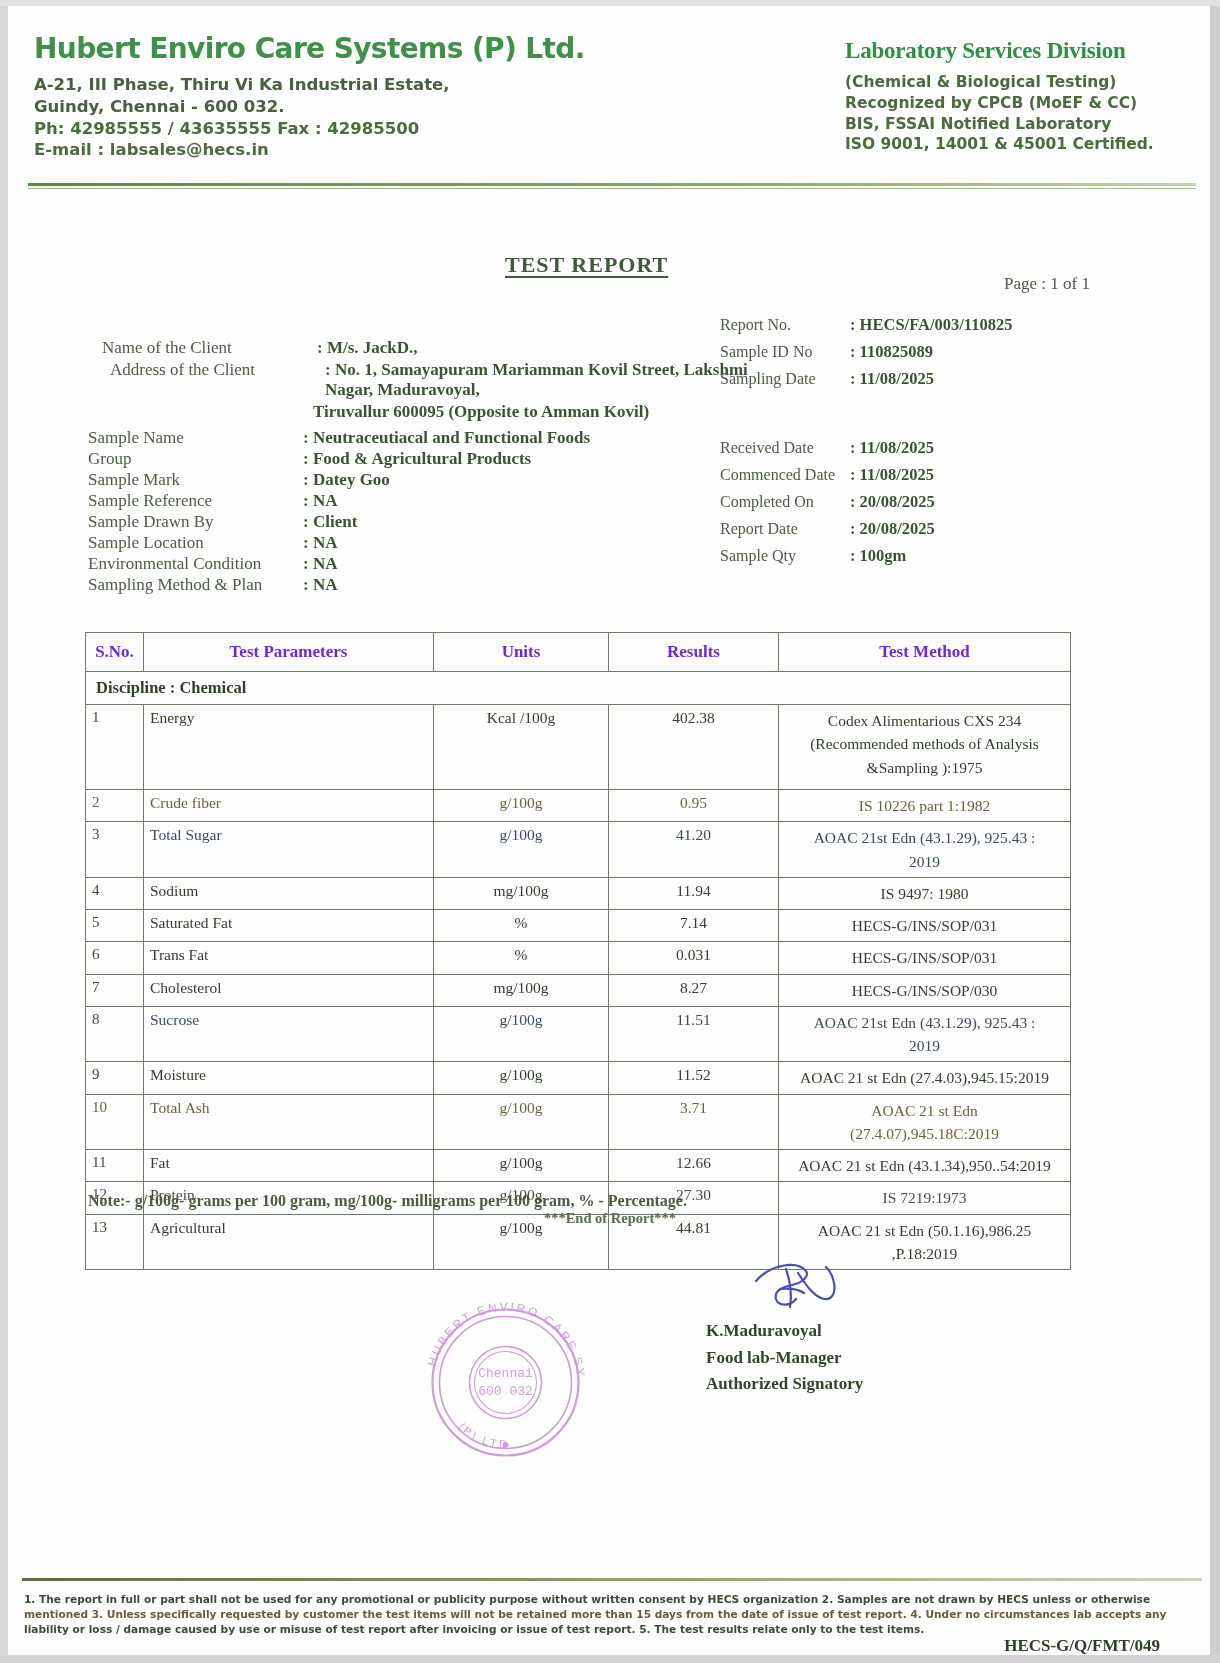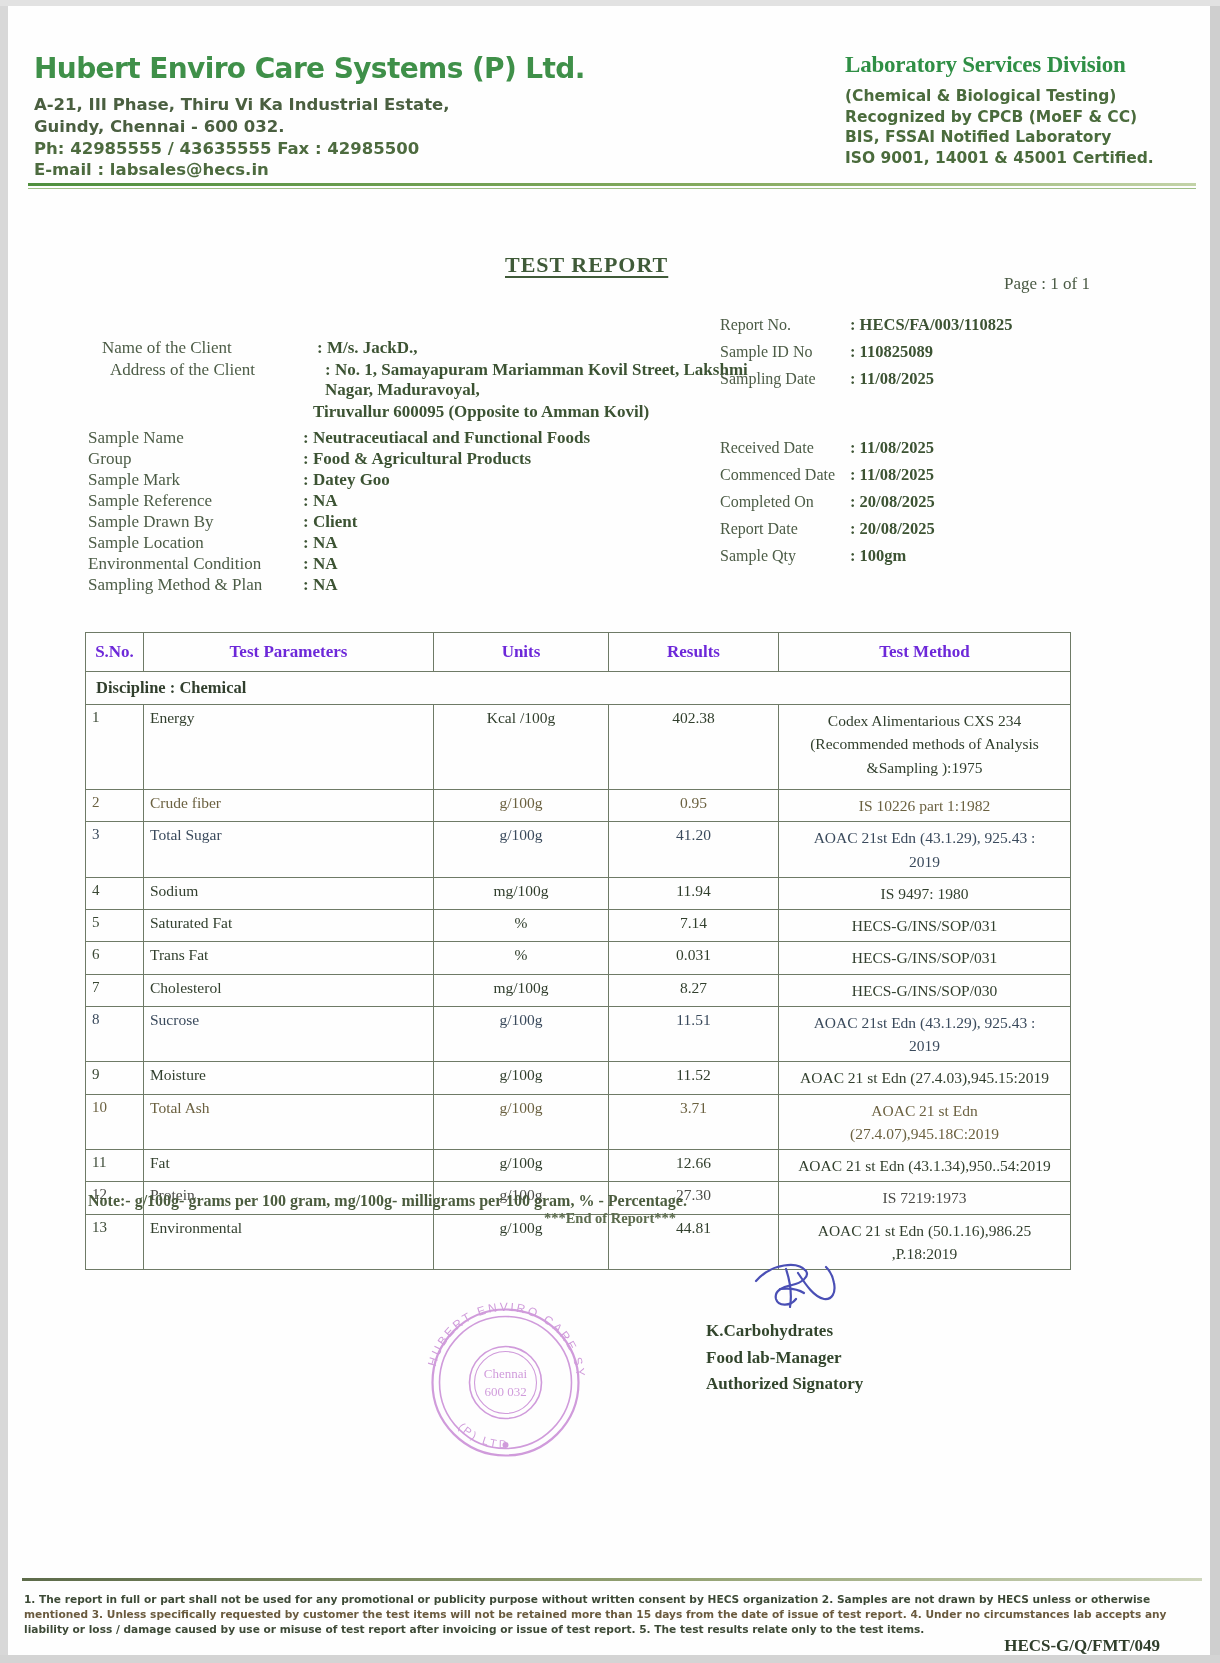--- a/index.html
+++ b/index.html
@@ -33,25 +33,25 @@
     background: #e2e2e2;
   }
   .edge-bottom {
     position: absolute; bottom: 0; left: 0; width: 100%; height: 8px;
     background: #d4d4d4;
   }
 
   
   .letterhead {
     position: absolute;
-    top: 52px; left: 0; right: 0;
+    top: 32px; left: 0; right: 0;
     padding: 0 30px 0 34px;
     display: flex;
     justify-content: space-between;
-    align-items: flex-start;
+    align-items: center;
     gap: 9px;
   }
   .lh-left { width: 620px; }
   .company-name {
     font-family: "DejaVu Sans", sans-serif;
     font-weight: bold;
     font-size: 28px;
     letter-spacing: -0.6px;
     color: #3f9049;
     margin: 0 0 9px 0;
@@ -298,21 +298,21 @@
     height: 175px;
     opacity: 0.62;
   }
   .stamp-text-inner {
     position: absolute;
     top: 70px;
     left: 0; right: 0;
     text-align: center;
     font-size: 13px;
     color: #b45fc6;
-    font-family: Liberation Serif, serif;
+    font-family: Liberation Mono, monospace;
     line-height: 1.4;
   }
 
   
   .footer-rule {
     position: absolute;
     left: 22px; right: 18px;
     top: 1578px;
     height: 3px;
     background: linear-gradient(90deg,#5d6b4a 0%, #93a172 55%, #cfd6bd 100%);
@@ -562,42 +562,42 @@
           </tr>
           <tr class="tint-grey">
             <td class="sno">12</td>
             <td class="param">Protein</td>
             <td class="units">g/100g</td>
             <td class="res">27.30</td>
             <td class="meth">IS 7219:1973</td>
           </tr>
           <tr class="row-mid">
             <td class="sno">13</td>
-            <td class="param">Environmental</td>
+            <td class="param">Agricultural</td>
             <td class="units">g/100g</td>
             <td class="res">44.81</td>
             <td class="meth">AOAC 21 st Edn (50.1.16),986.25<br>,P.18:2019</td>
           </tr>
         </tbody>
     </table>
   </div>
 
   <div class="note">Note:- g/100g- grams per 100 gram, mg/100g- milligrams per 100 gram, % - Percentage.</div>
   <div class="eor">***End of Report***</div>
 
   <div class="sign-block">
     <svg class="sign-svg" width="130" height="62" viewBox="0 0 130 62">
       <g fill="none" stroke="#4a4fb5" stroke-width="2.2" stroke-linecap="round">
         <path d="M10 26 C 26 8, 52 6, 60 16 C 64 22, 55 28, 46 30 C 36 32, 28 36, 30 44 C 32 51, 44 52, 50 44"></path>
         <path d="M40 14 C 44 26, 46 40, 44 52"></path>
         <path d="M52 18 C 60 30, 68 42, 78 44 C 86 45, 90 38, 88 28 C 87 22, 84 16, 80 12"></path>
         <path d="M34 34 C 42 33, 52 34, 58 38"></path>
       </g>
     </svg>
-    <div class="sign-name">K.Carbohydrates</div>
+    <div class="sign-name">K.Maduravoyal</div>
     <div class="sign-name">Food lab-Manager</div>
     <div class="sign-name">Authorized Signatory</div>
   </div>
 
   <div class="stamp">
     <svg width="175" height="175" viewBox="0 0 175 175">
       <defs>
         <path id="arc-outer" d="M 87.5 163 m -74 0 a 74 74 0 1 1 148 0 a 74 74 0 1 1 -148 0"></path>
         <path id="arcTop" d="M 16 87.5 a 71.5 71.5 0 0 1 143 0"></path>
         <path id="arcBottom" d="M 22 87.5 a 65.5 65.5 0 0 0 131 0"></path>

